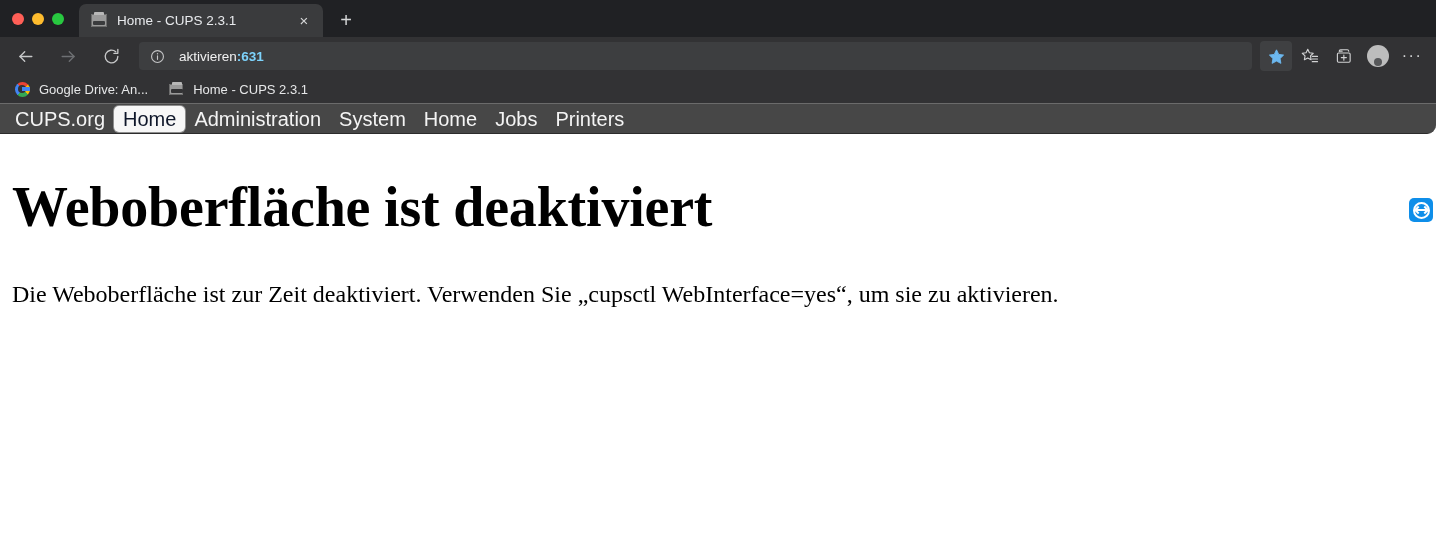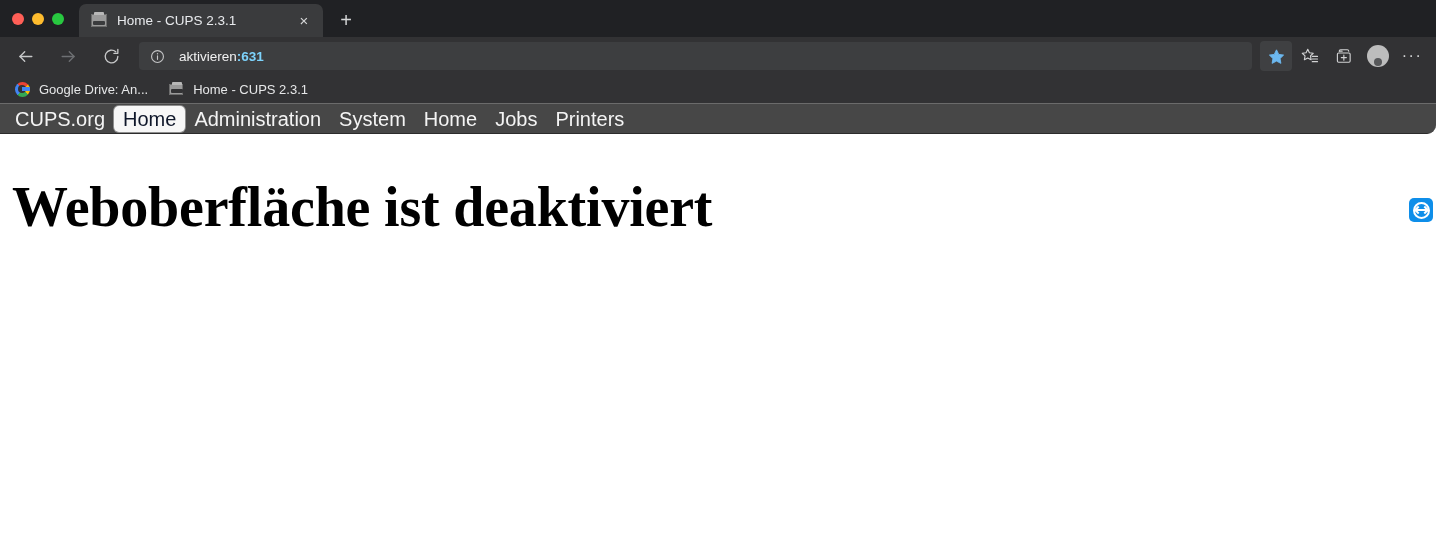--- a/index.html
+++ b/index.html
@@ -519,20 +519,21 @@
       <span class="cups-nav-item active">Home</span>
       <span class="cups-nav-item">Administration</span>
       <span class="cups-nav-item">System</span>
       <span class="cups-nav-item">Home</span>
       <span class="cups-nav-item">Jobs</span>
       <span class="cups-nav-item">Printers</span>
     </div>
 
     <div class="content">
       <h1 class="page-heading">Weboberfläche ist deaktiviert</h1>
+      <p class="page-text">Die Weboberfläche ist zur Zeit deaktiviert. Verwenden Sie „cupsctl WebInterface=yes“, um sie zu aktivieren.</p>
     </div>
 
     <div class="teamviewer">
       <span class="tv-circle">
         <span class="tv-arrow"></span>
       </span>
     </div>
 
   </div>
 

